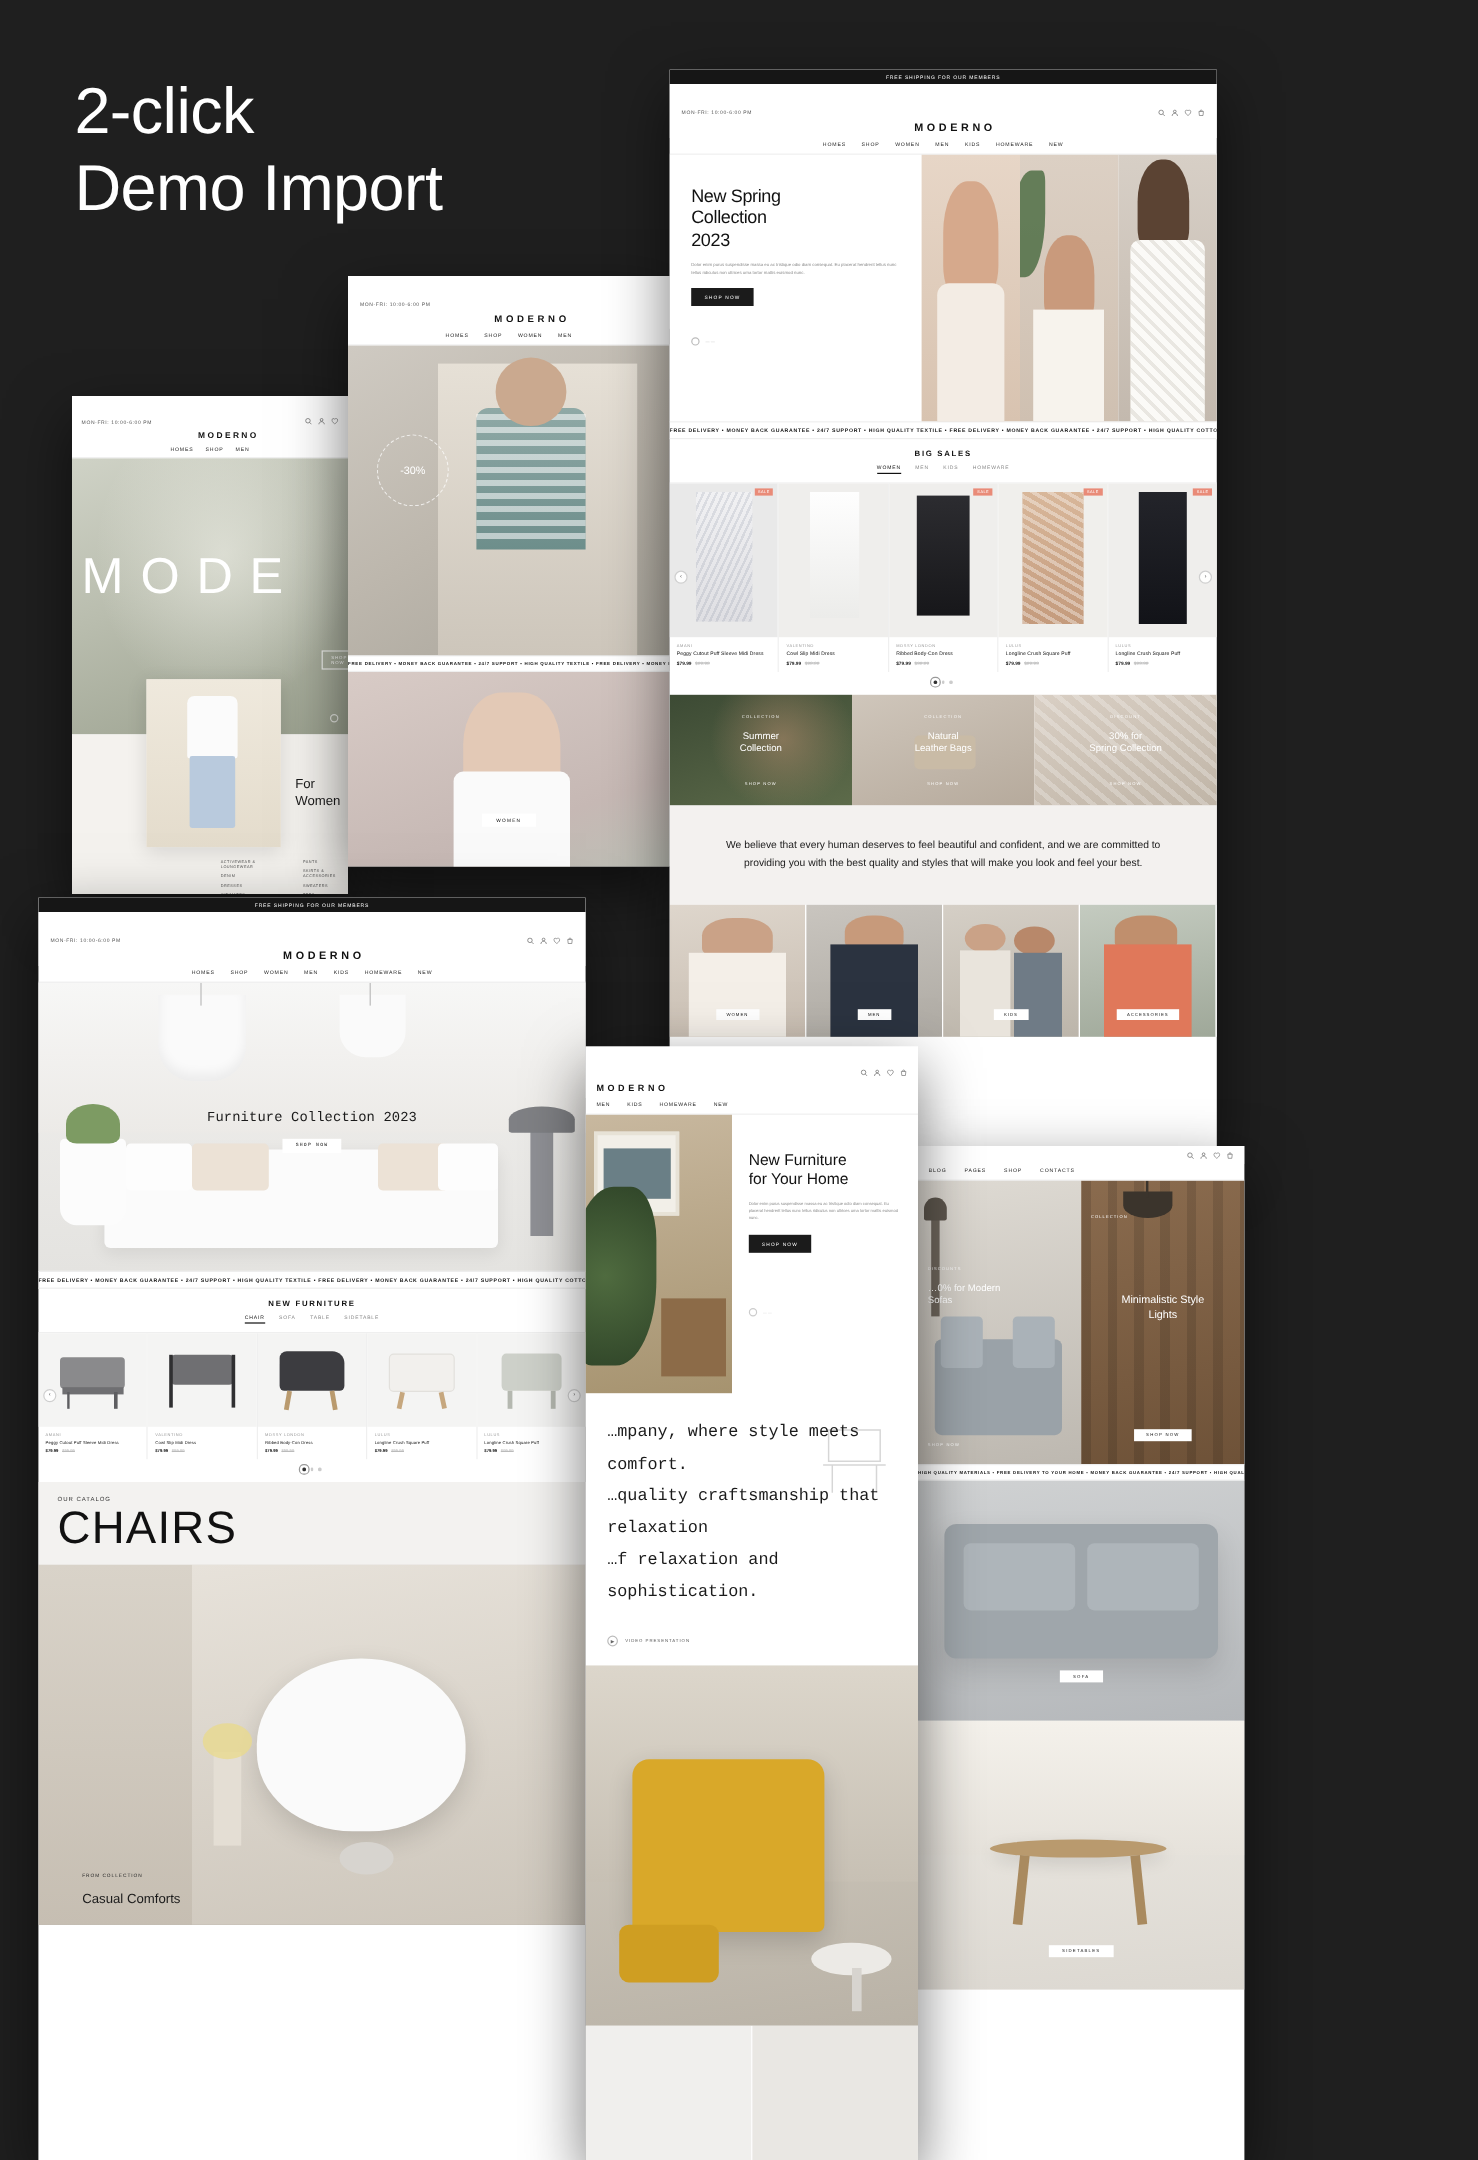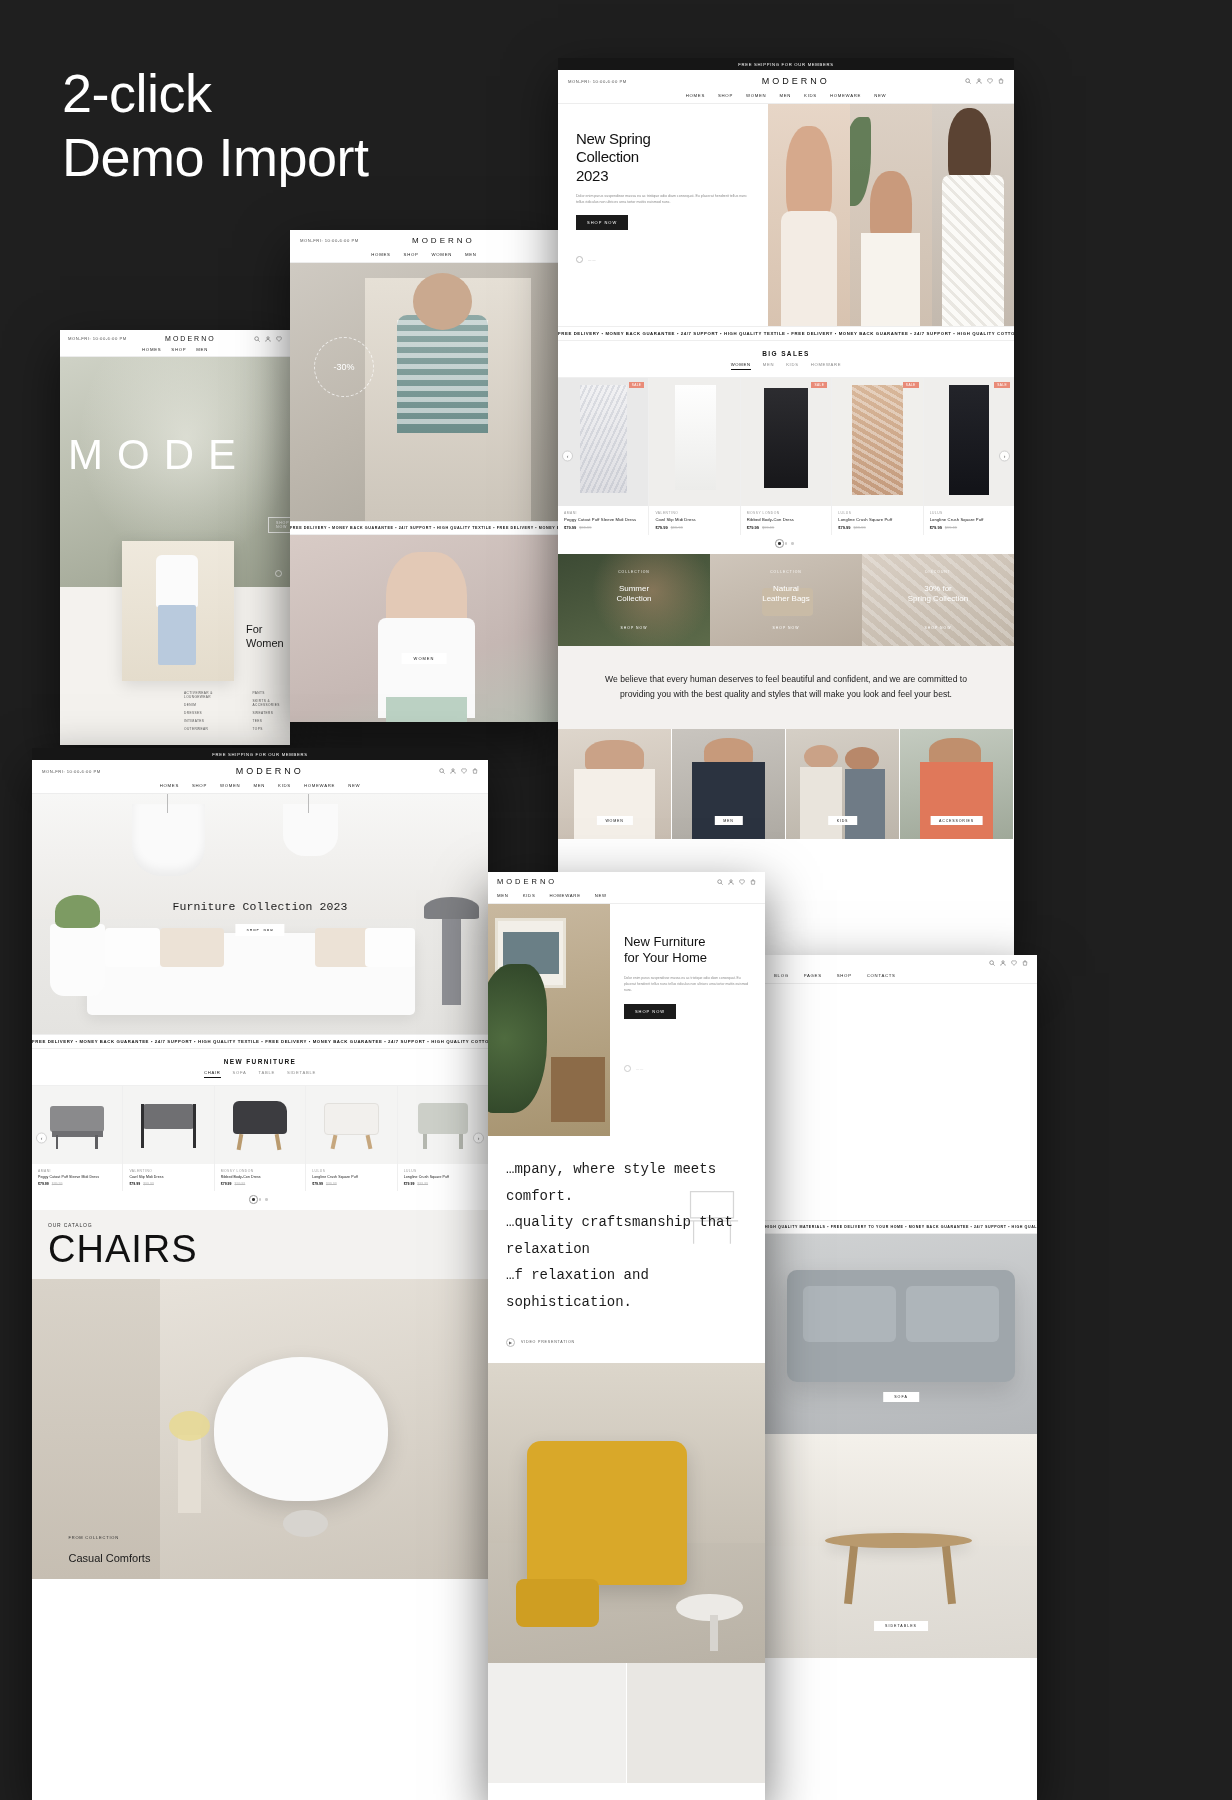--- a/index.html
+++ b/index.html
@@ -35,21 +35,21 @@
     font-size: 4.2px; letter-spacing: .7px;
     text-align: center; padding: 3.5px 0;
     text-transform: uppercase;
   }
   .hdr {
     display: flex; align-items: center; justify-content: space-between;
     padding: 6px 10px 4px; background: #fff;
   }
   .hdr-hours { font-size: 4.2px; color: #555; letter-spacing: .5px; text-transform: uppercase; }
   .brand {
-    font-size: 9px; letter-spacing: 3px; font-weight: 400; color: #111;
+    font-size: 9px; letter-spacing: 3px; font-weight: 700; color: #111; margin-top: 25px;
   }
   .hdr-icons { display: flex; gap: 5px; align-items: center; }
   .ico { width: 6px; height: 6px; opacity: .75; }
   .ico svg { width: 100%; height: 100%; display: block; }
   .navrow {
     display: flex; justify-content: center; gap: 13px;
     padding: 3px 0 5px; border-bottom: 1px solid #ededed;
   }
   .navrow span {
     font-size: 4.3px; letter-spacing: .7px; color: #222; text-transform: uppercase;
@@ -737,20 +737,44 @@
       </span>
     </div>
     <div class="navrow" style="justify-content:flex-start;padding-left:9px;gap:15px;">
       <span>BLOG</span>
       <span>PAGES</span>
       <span>SHOP</span>
       <span>CONTACTS</span>
     </div>
 
     <div style="display:flex;height:236px;">
+      <div style="flex:1;position:relative;overflow:hidden;background:linear-gradient(170deg,#dedad3,#bdb8b0);">
+        <div style="position:absolute;left:10%;bottom:10%;width:78%;height:34%;background:#9aa2a8;border-radius:6px;"></div>
+        <div style="position:absolute;left:14%;bottom:34%;width:26%;height:18%;background:#aab2b8;border-radius:4px;"></div>
+        <div style="position:absolute;left:58%;bottom:34%;width:26%;height:18%;background:#aab2b8;border-radius:4px;"></div>
+        <div style="position:absolute;left:8%;top:8%;width:5%;height:40%;background:#6e665c;"></div>
+        <div style="position:absolute;left:4%;top:6%;width:14%;height:8%;background:#5e574e;border-radius:50% 50% 10% 10%;"></div>
+        <div style="position:absolute;left:6%;top:30%;font-size:3.4px;letter-spacing:.9px;color:#fff;">DISCOUNTS</div>
+        <div style="position:absolute;left:6%;top:36%;color:#fff;font-size:8px;line-height:1.3;">
+          <div>…0% for Modern</div>
+          <div>Sofas</div>
+        </div>
+        <div style="position:absolute;left:6%;bottom:6%;font-size:3.4px;letter-spacing:1px;color:#fff;">SHOP NOW</div>
+      </div>
+      <div style="flex:1;position:relative;overflow:hidden;background:linear-gradient(170deg,#8a6b4e,#6e5238);">
+        <div style="position:absolute;inset:0;background:repeating-linear-gradient(90deg,rgba(0,0,0,.12) 0 8px,transparent 8px 22px);"></div>
+        <div style="position:absolute;left:26%;top:4%;width:30%;height:9%;background:#3b342c;border-radius:0 0 50% 50%;"></div>
+        <div style="position:absolute;left:40%;top:0;width:1.5px;height:6%;background:#3b342c;"></div>
+        <div style="position:absolute;left:6%;top:12%;font-size:3.4px;letter-spacing:.9px;color:#fff;">COLLECTION</div>
+        <div style="position:absolute;left:0;right:0;top:40%;text-align:center;color:#fff;font-size:9px;line-height:1.3;">
+          <div>Minimalistic Style</div>
+          <div>Lights</div>
+        </div>
+        <div style="position:absolute;left:50%;transform:translateX(-50%);bottom:8%;background:#fff;color:#111;font-size:3.6px;letter-spacing:1px;padding:3px 10px;">SHOP NOW</div>
+      </div>
     </div>
 
     <div class="marquee" style="font-size:3.6px;">HIGH QUALITY MATERIALS  •  FREE DELIVERY TO YOUR HOME  •  MONEY BACK GUARANTEE  •  24/7 SUPPORT  •  HIGH QUALITY MATERIALS  •</div>
 
     <div style="position:relative;height:200px;background:linear-gradient(170deg,#d0d2d3,#b4b7ba);overflow:hidden;">
       <div style="position:absolute;left:8%;top:18%;width:84%;height:56%;background:#9fa6ab;border-radius:10px;box-shadow:0 10px 24px rgba(0,0,0,.12);"></div>
       <div style="position:absolute;left:14%;top:26%;width:34%;height:28%;background:#aeb5ba;border-radius:6px;"></div>
       <div style="position:absolute;left:52%;top:26%;width:34%;height:28%;background:#aeb5ba;border-radius:6px;"></div>
       <div style="position:absolute;left:50%;transform:translateX(-50%);bottom:16%;background:#fff;color:#111;font-size:3.6px;letter-spacing:1px;padding:3px 11px;">SOFA</div>
     </div>

